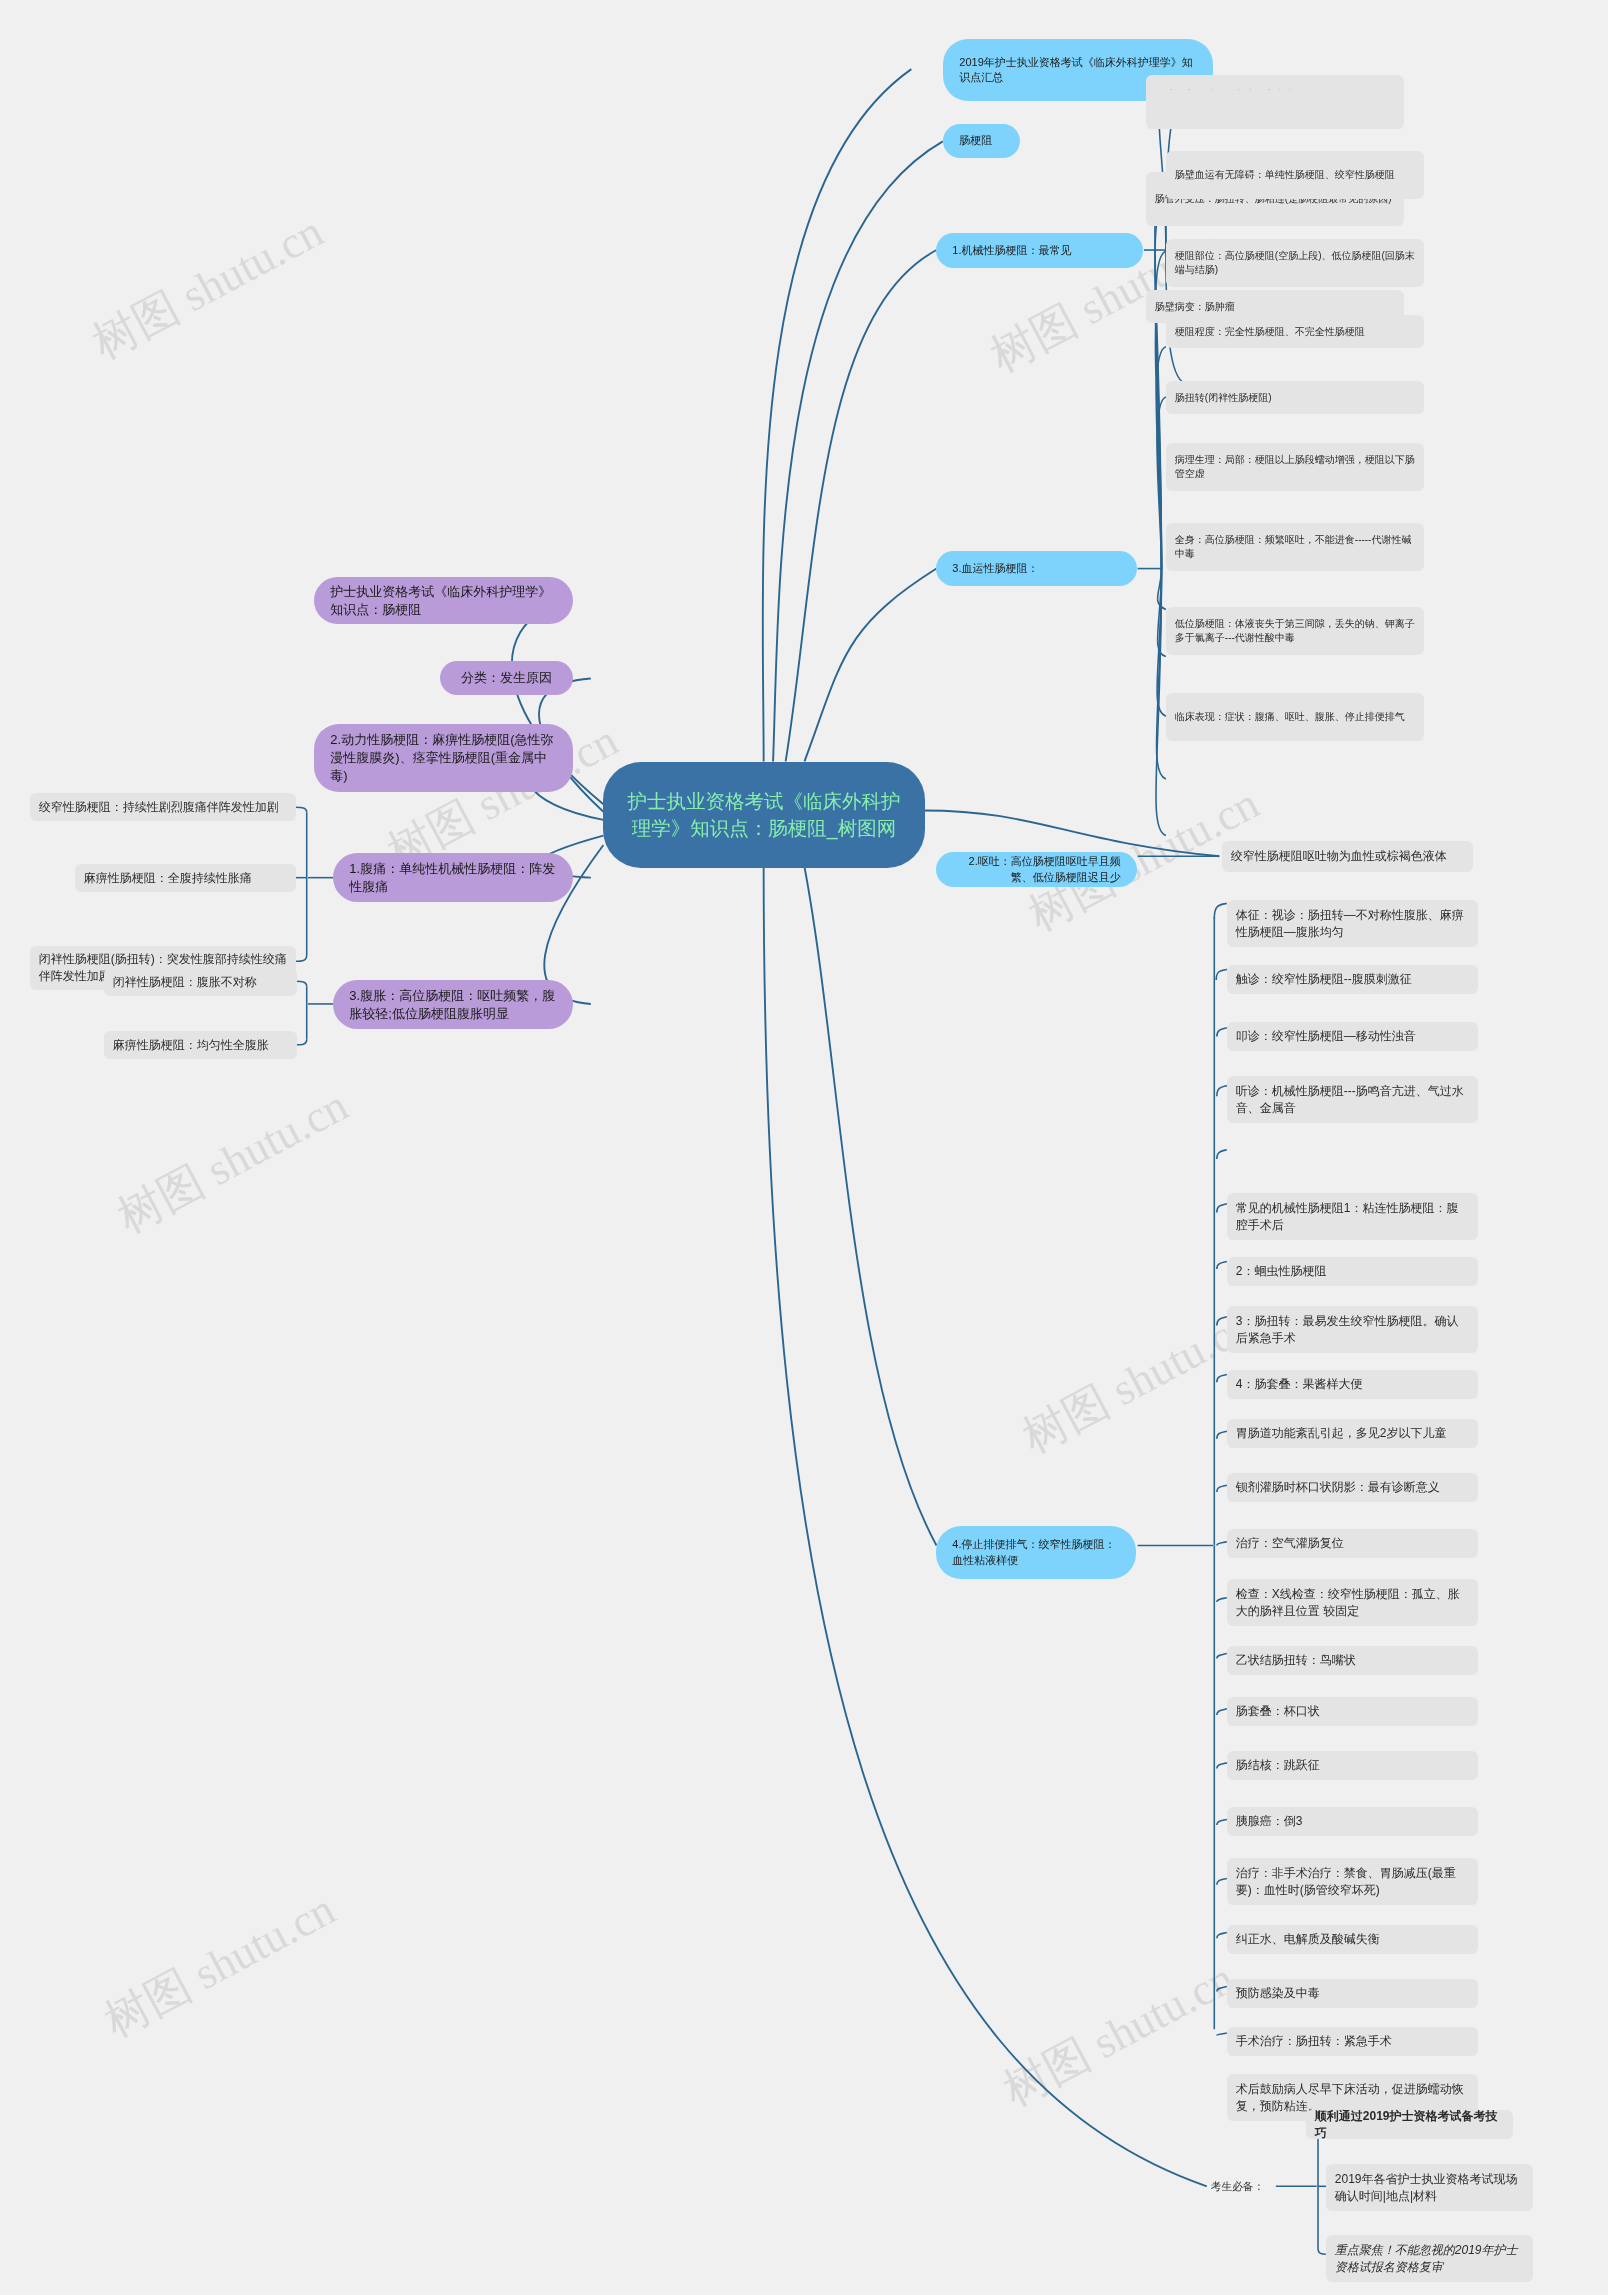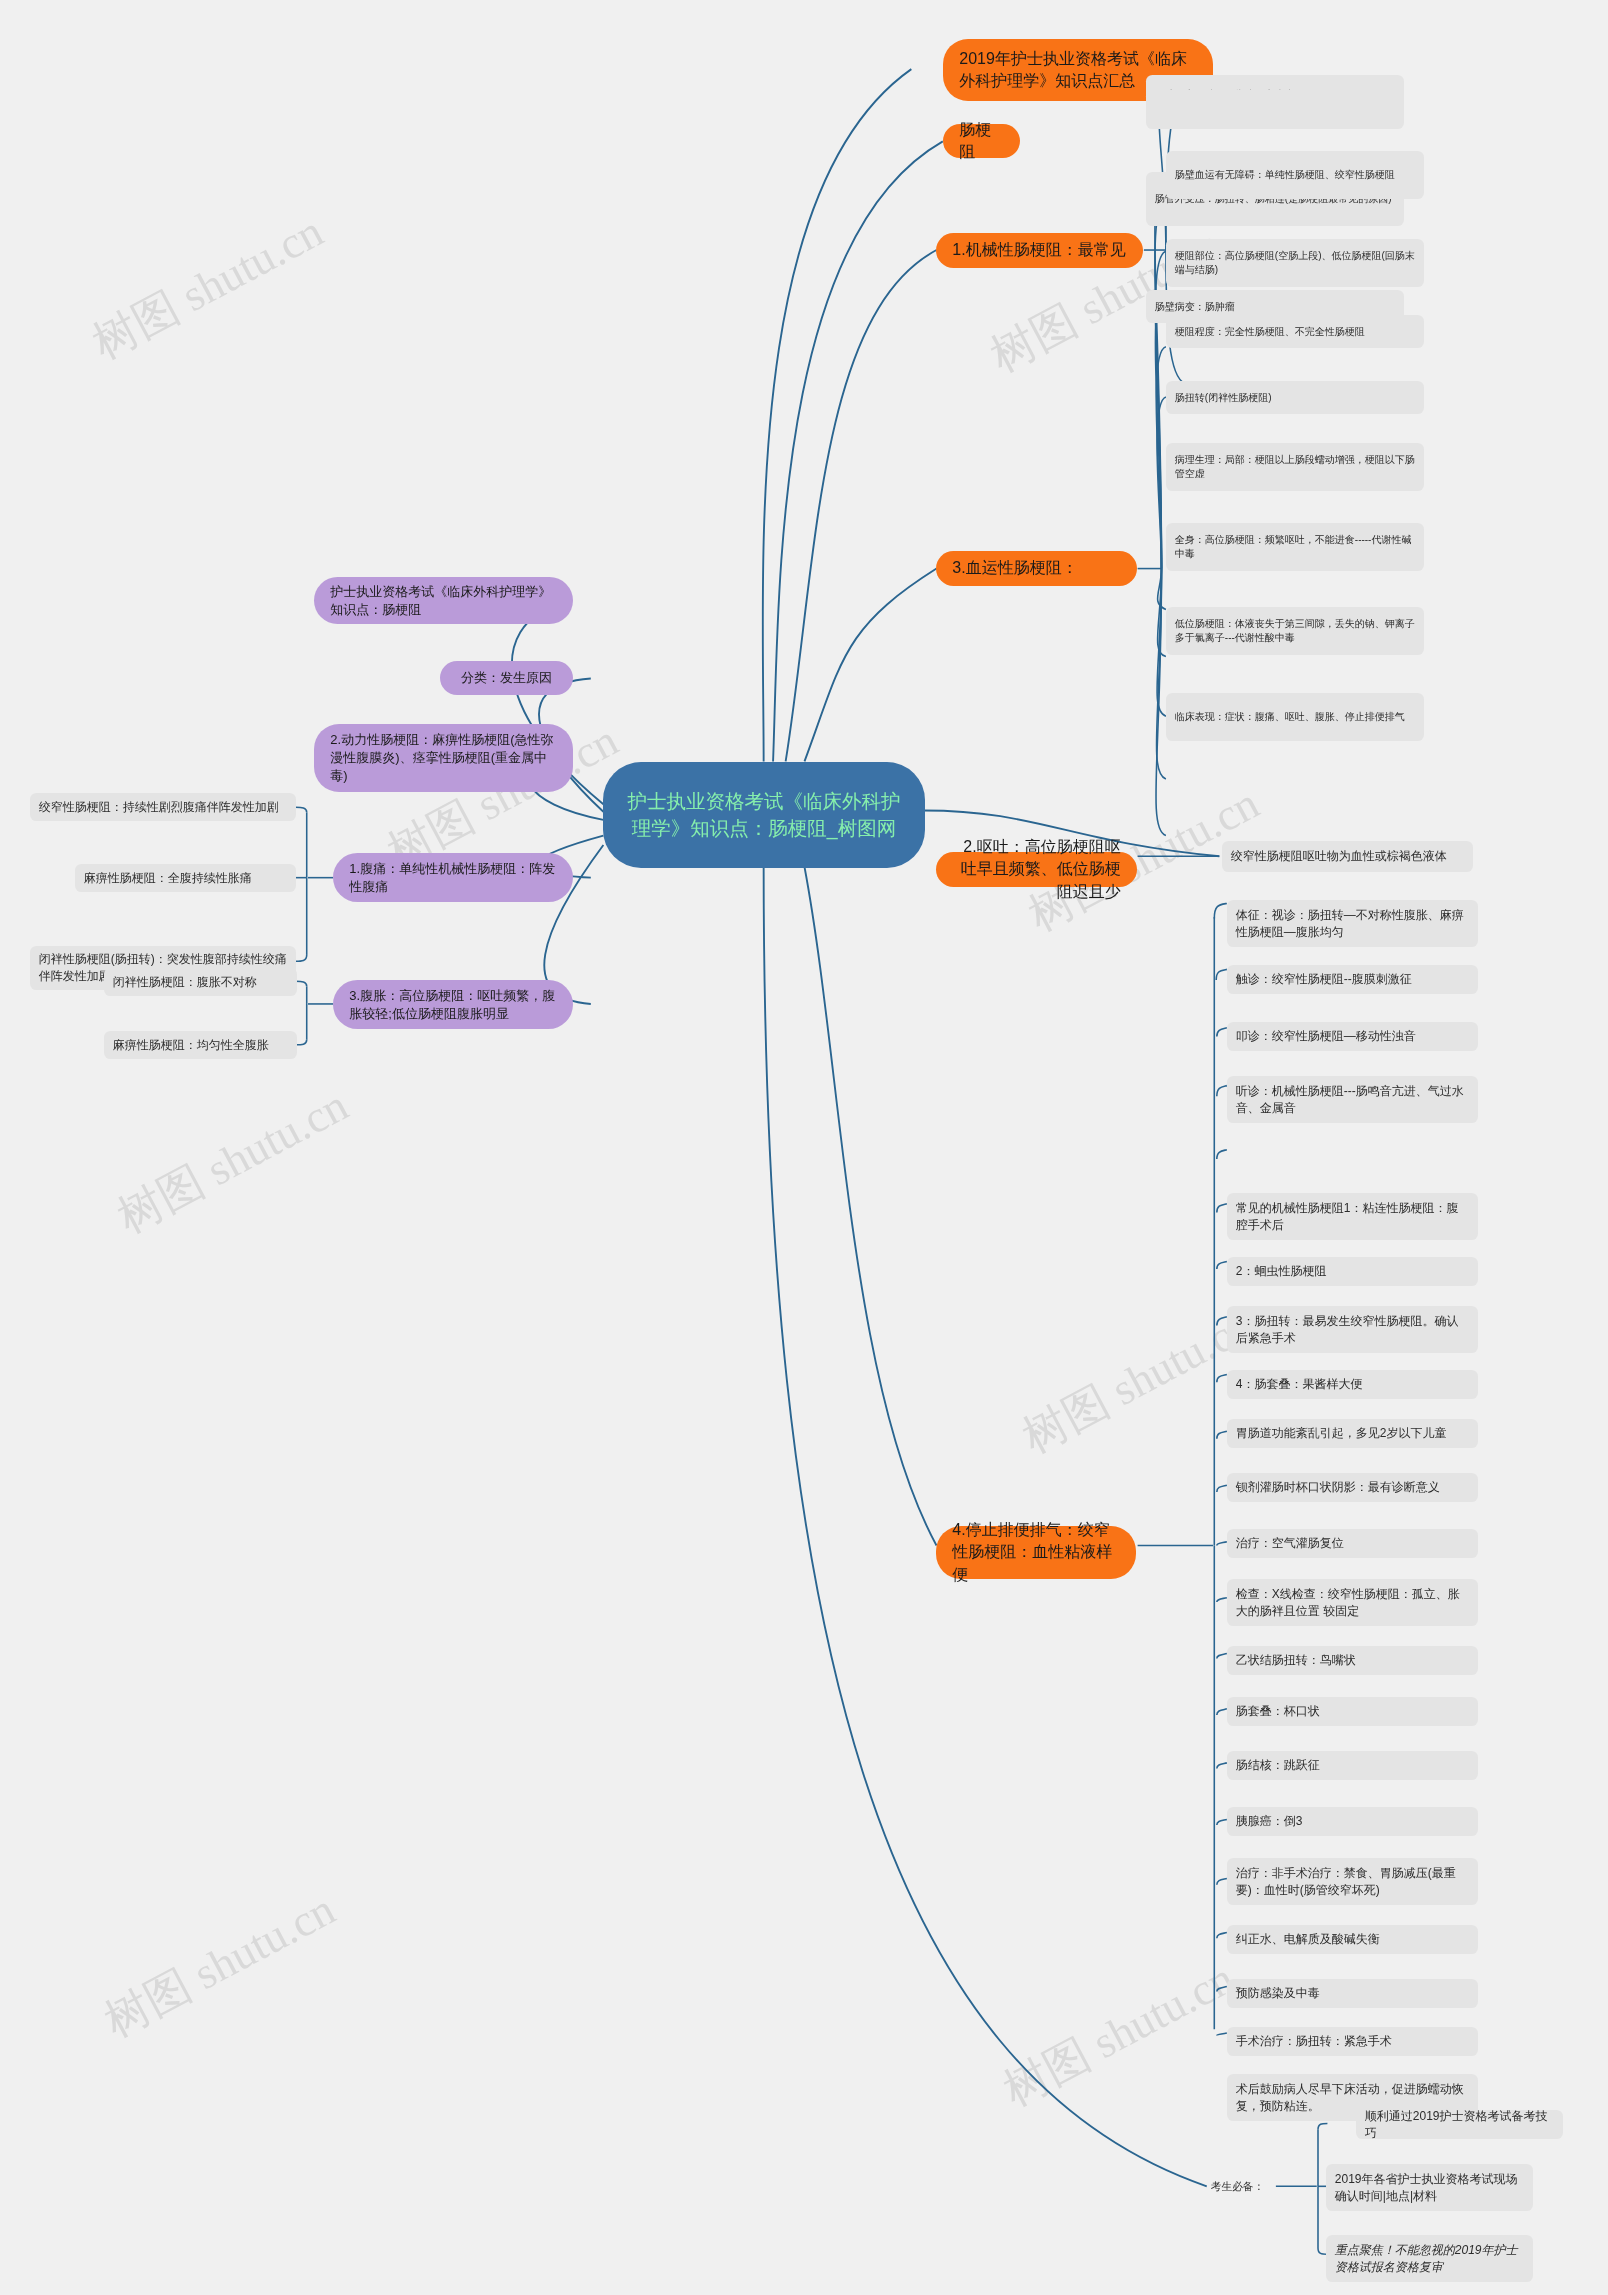--- a/index.html
+++ b/index.html
@@ -56,24 +56,24 @@
   .node.root {
     background: #3b72a6;
     color: #86efac;
     border-radius: 38px;
     font-size: 19.5px;
     text-align: center;
     padding: 8.8px 16.3px;
     font-weight: 400;
   }
   .node.branch {
-    background: #f97316;
+    background: #7dd3fc;
     color: #1a1a1a;
     border-radius: 25px;
-    font-size: 16px;
+    font-size: 11px;
     padding: 7.5px 16.3px;
   }
   .node.branch2 {
     background: #ba9bd9;
     color: #1a1a1a;
     border-radius: 25px;
     font-size: 13px;
     padding: 7.5px 16.3px;
   }
   .node.leaf {
@@ -321,21 +321,21 @@
   <div class="node leaf sm" style="left:1227px; top:2027px; width:251px; height:29px;">
     <span>手术治疗：肠扭转：紧急手术</span>
     </div>
   <div class="node leaf sm" style="left:1227px; top:2074px; width:251px; height:47px;">
     <span>术后鼓励病人尽早下床活动，促进肠蠕动恢复，预防粘连。</span>
     </div>
 
   <div class="node plain" style="left:1207px; top:2174px; width:75px; height:25px;">
     <span>考生必备：</span>
   </div>
-  <div class="node leaf sm" style="left:1356px; top:2110px; width:207px; height:29px;">
+  <div class="node leaf sm" style="left:1306px; top:2110px; width:207px; height:29px;font-weight:bold;">
     <span>顺利通过2019护士资格考试备考技巧</span>
     </div>
   <div class="node leaf sm" style="left:1326px; top:2164px; width:207px; height:47px;">
     <span>2019年各省护士执业资格考试现场确认时间|地点|材料</span>
     </div>
   <div class="node leaf sm" style="left:1326px; top:2235px; width:207px; height:47px;font-style:italic;">
     <span>重点聚焦！不能忽视的2019年护士资格试报名资格复审</span>
     </div>
 
   <div class="node branch2" style="left:314px; top:577px; width:259px; height:47px;">

